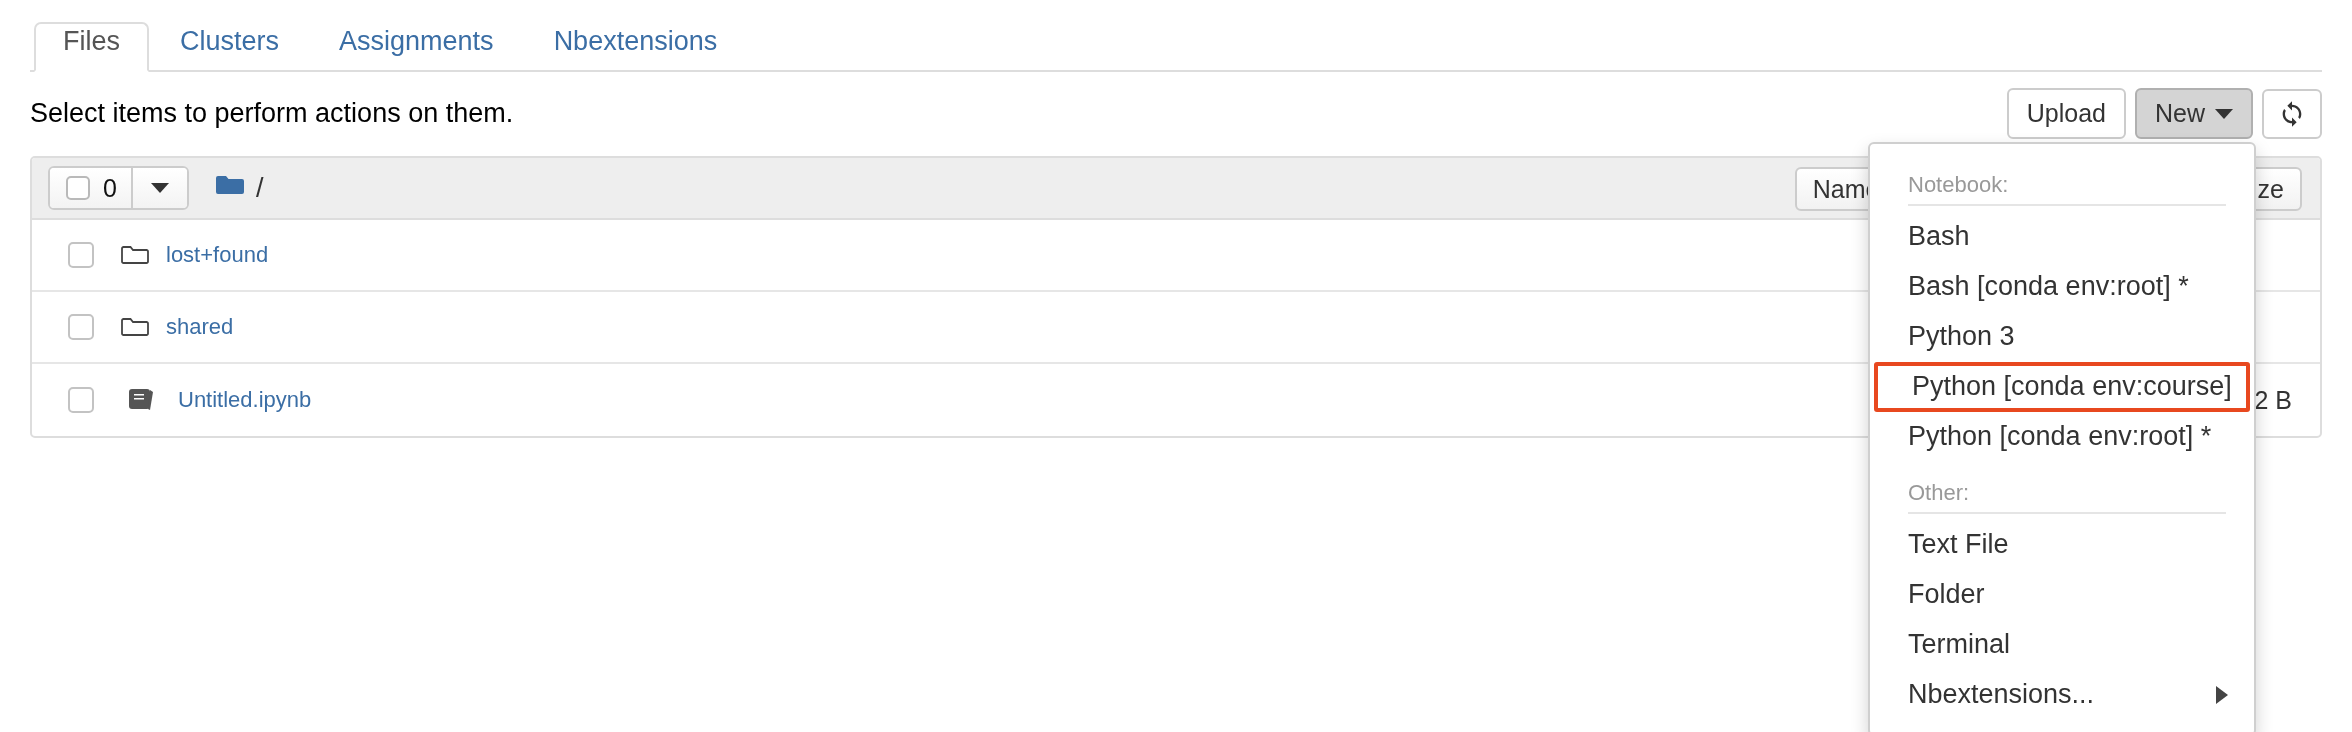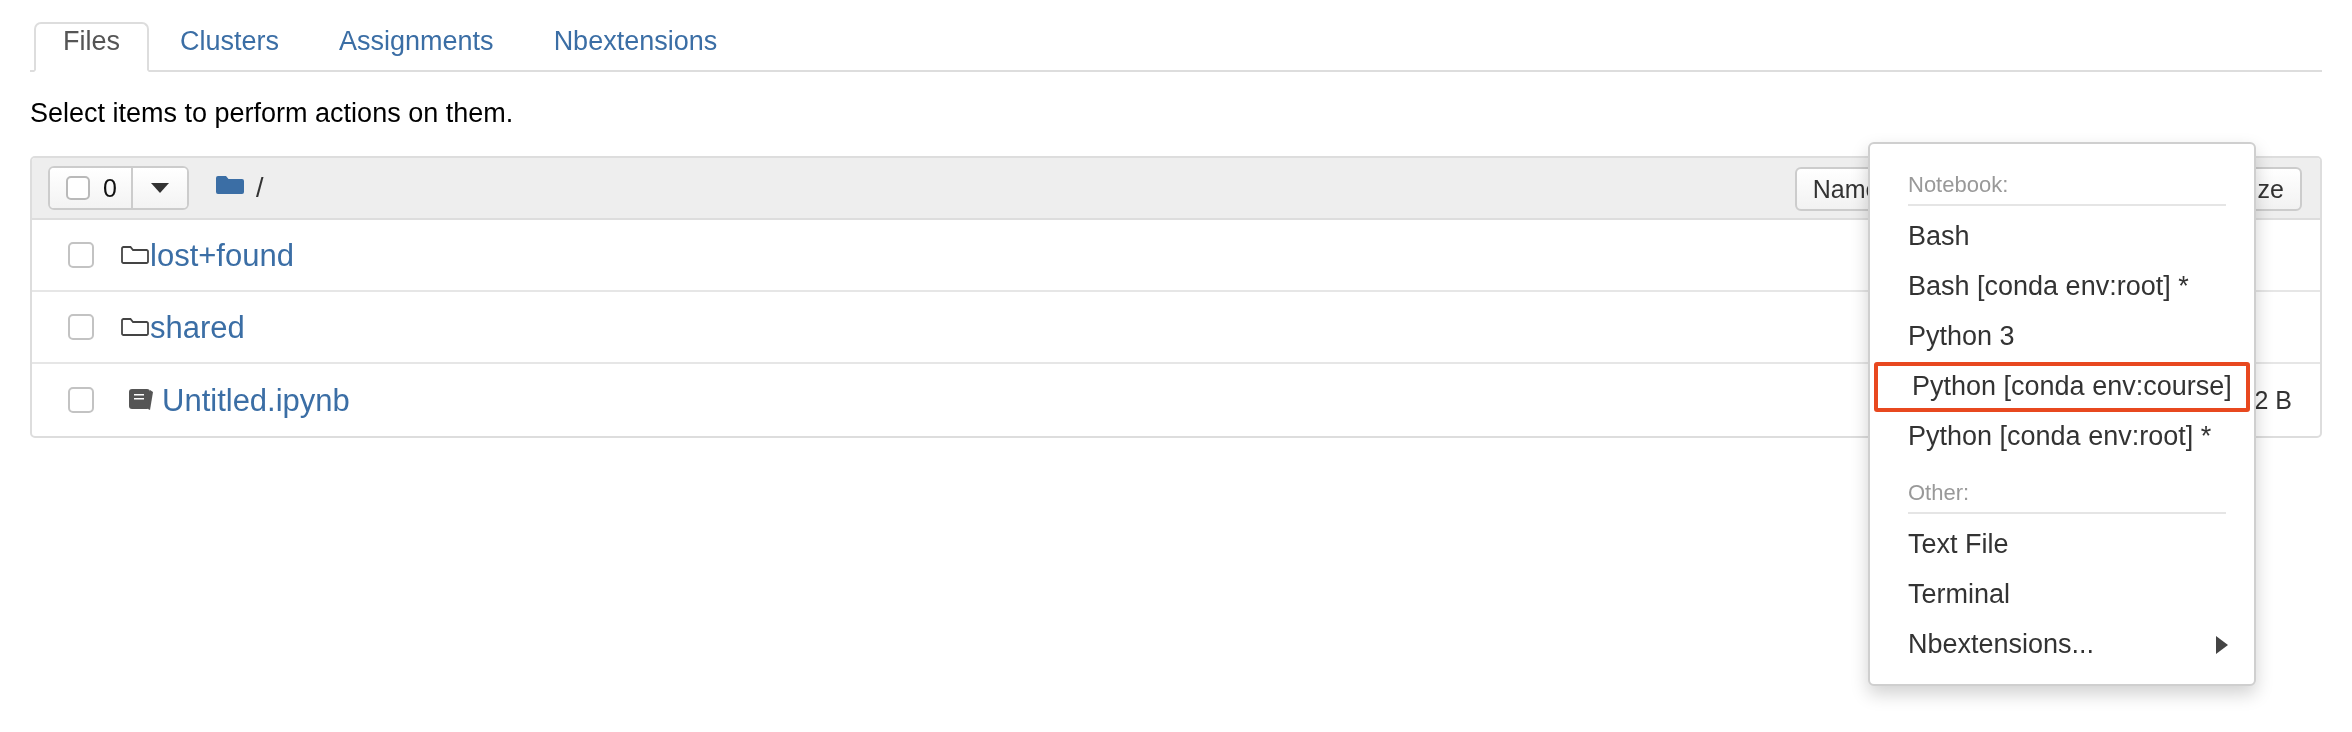--- a/index.html
+++ b/index.html
@@ -230,21 +230,22 @@
     flex: none;
     cursor: pointer;
   }
   .row-icon {
     margin-left: 26px;
     display: flex;
     align-items: center;
     flex: none;
   }
   .row-name {
-    font-size: 31px;
+    margin-left: 16px;
+    font-size: 22px;
     color: #3b6ea5;
     line-height: 1;
     cursor: pointer;
     white-space: nowrap;
   }
   .row-size {
     position: absolute;
     right: 28px;
     font-size: 25px;
     color: #333333;
@@ -314,20 +315,35 @@
   <div class="tabs" id="tabs-container">
       <div class="tab active">Files</div>
       <div class="tab">Clusters</div>
       <div class="tab">Assignments</div>
       <div class="tab">Nbextensions</div>
     </div>
 </div>
 
 <div class="actionbar">
   <div class="select-note">Select items to perform actions on them.</div>
+  <div class="btn-group-right">
+    <button class="btn">Upload</button>
+    <button class="btn pressed">
+      <span>New</span>
+      <span class="caret-down"></span>
+    </button>
+    <button class="btn icon-btn">
+      <span>
+        <svg class="refresh-svg" width="28" height="28" viewBox="0 0 24 24" fill="#333333">
+          <path d="M12 4V1L8 5l4 4V6c3.31 0 6 2.69 6 6 0 1.01-.25 1.97-.7 2.8l1.46 1.46C19.54 15.03 20 13.57 20 12c0-4.42-3.58-8-8-8z"></path>
+          <path d="M12 18c-3.31 0-6-2.69-6-6 0-1.01.25-1.97.7-2.8L5.24 7.74C4.46 8.97 4 10.43 4 12c0 4.42 3.58 8 8 8v3l4-4-4-4v3z"></path>
+        </svg>
+      </span>
+    </button>
+  </div>
 </div>
 
 <div class="panel">
 
   <div class="list-header">
     <div class="hdr-btngroup">
       <div class="hdr-chk-cell">
         <span class="chk"></span>
         <span class="count-num">0</span>
       </div>
@@ -396,20 +412,23 @@
       <div class="menu-item">Python [conda env:root] *</div>
     </div>
   <div class="menu-gap"></div>
   <div class="menu-section-label">Other:</div>
   <div class="menu-divider"></div>
   <div id="other-items">
       <div class="menu-item">
         <span>Text File</span>
       </div>
       <div class="menu-item">
+        <span>Folder</span>
+      </div>
+      <div class="menu-item">
         <span>Terminal</span>
       </div>
       <div class="menu-item">
         <span>Nbextensions...</span>
         <span class="submenu-arrow"></span>
       </div>
     </div>
 </div>
 
 </body></html>

